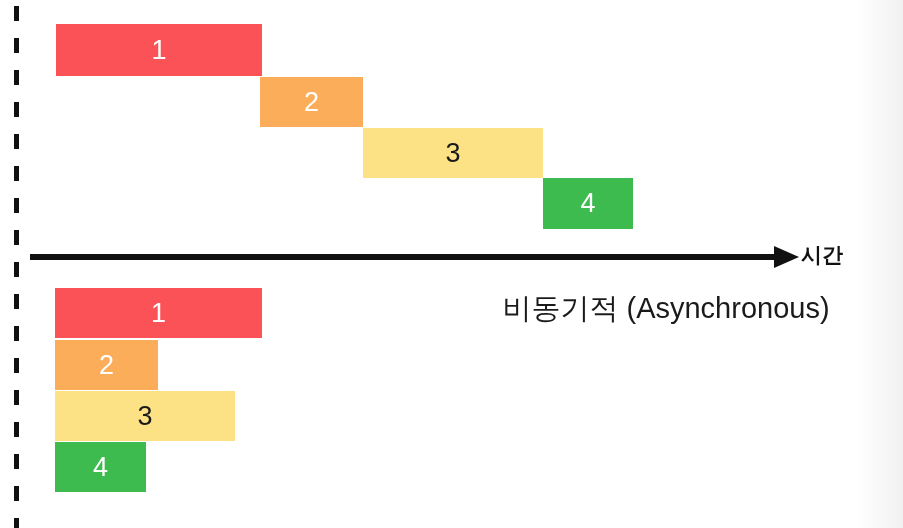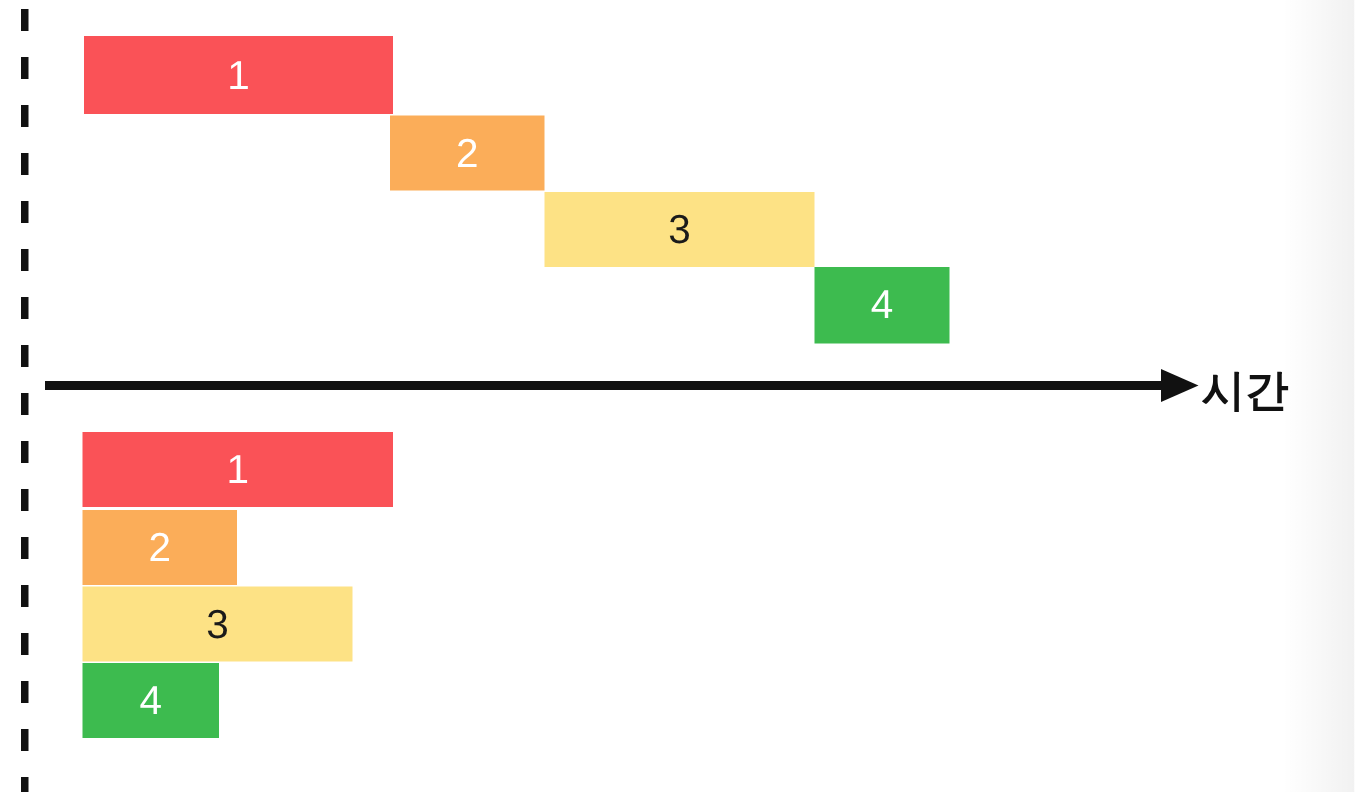--- a/index.html
+++ b/index.html
@@ -65,34 +65,35 @@
     top: 246px;
     width: 0; height: 0;
     border-top: 11px solid transparent;
     border-bottom: 11px solid transparent;
     border-left: 25px solid #111111;
   }
   .axis-label {
     position: absolute;
     left: 801px;
     top: 241px;
-    font-size: 29px;
+    font-size: 21px;
     font-weight: 700;
     color: #111111;
     white-space: nowrap;
   }
 </style>
 </head>
 <body>
 
 <div class="stage">
 
   <div class="dashed-line" style="background: repeating-linear-gradient(rgb(17, 17, 17) 0px, rgb(17, 17, 17) 15px, transparent 15px, transparent 32px);"></div>
 
 
+  <div class="section-title" id="async-title" style="left: 666px; top: 289px;">비동기적 (Asynchronous)</div>
 
   <div id="bars-layer">
       <div class="task-bar" style="left: 56px; top: 24px; width: 206px; height: 52px; background: rgb(250, 82, 87); color: rgb(255, 255, 255);">1</div>
       <div class="task-bar" style="left: 260px; top: 77px; width: 103px; height: 50px; background: rgb(251, 173, 89); color: rgb(255, 255, 255);">2</div>
       <div class="task-bar" style="left: 363px; top: 128px; width: 180px; height: 50px; background: rgb(253, 226, 133); color: rgb(26, 26, 26);">3</div>
       <div class="task-bar" style="left: 543px; top: 178px; width: 90px; height: 51px; background: rgb(61, 187, 79); color: rgb(255, 255, 255);">4</div>
       <div class="task-bar" style="left: 55px; top: 288px; width: 207px; height: 50px; background: rgb(250, 82, 87); color: rgb(255, 255, 255);">1</div>
       <div class="task-bar" style="left: 55px; top: 340px; width: 103px; height: 50px; background: rgb(251, 173, 89); color: rgb(255, 255, 255);">2</div>
       <div class="task-bar" style="left: 55px; top: 391px; width: 180px; height: 50px; background: rgb(253, 226, 133); color: rgb(26, 26, 26);">3</div>
       <div class="task-bar" style="left: 55px; top: 442px; width: 91px; height: 50px; background: rgb(61, 187, 79); color: rgb(255, 255, 255);">4</div>

